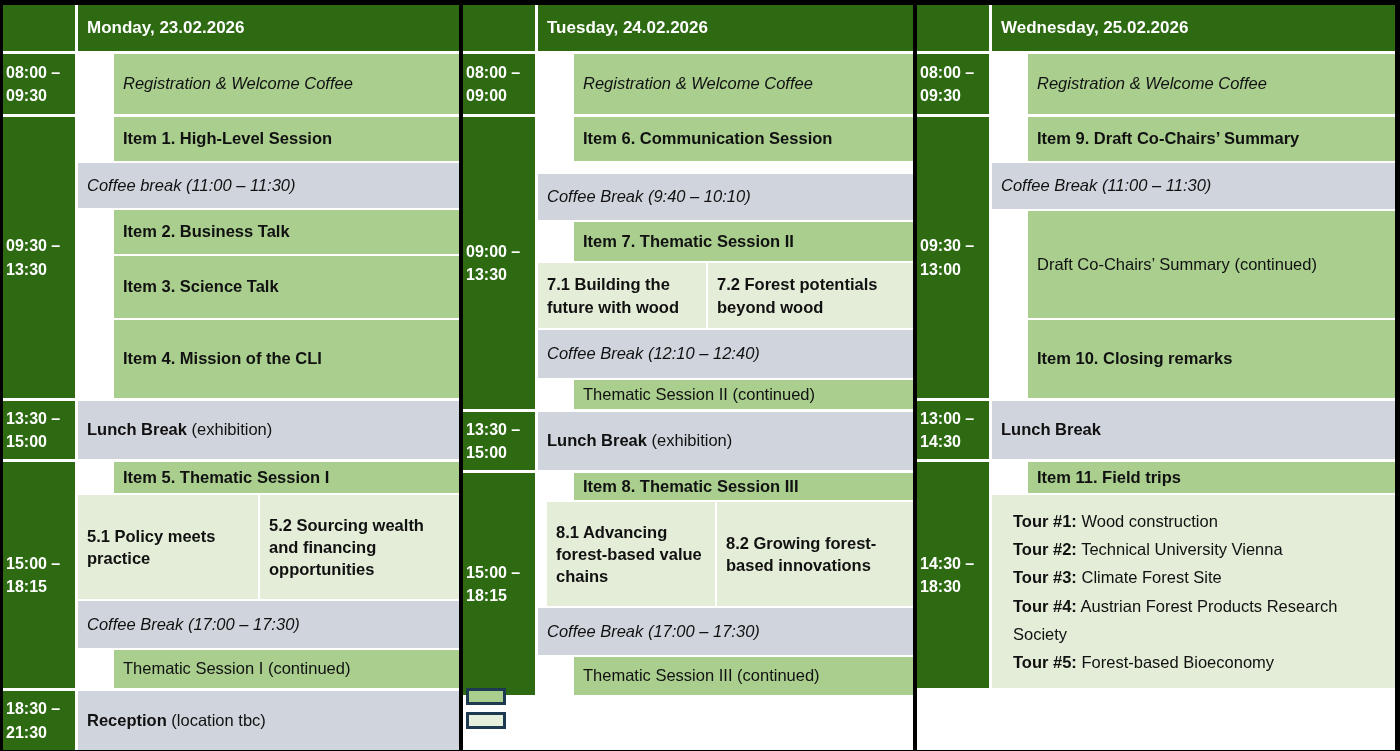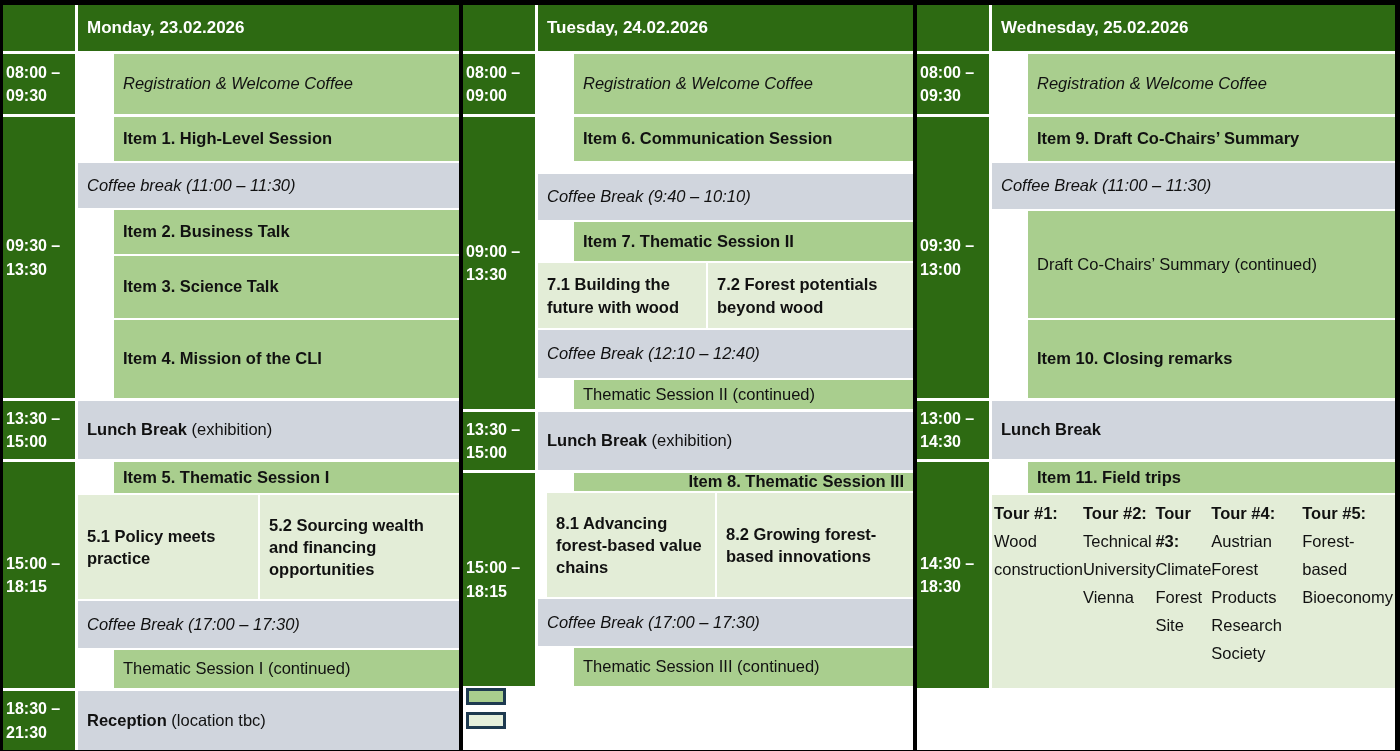--- a/index.html
+++ b/index.html
@@ -26,22 +26,22 @@
     font-size:16.5px;flex-shrink:0;line-height:1.3;}
   .lg{background:#A9CE8E;margin-left:36px;}
   .gr{background:#D0D5DD;}
   .pg{background:#E3EDD7;}
   .it{font-style:italic;}
   .b{font-weight:bold;}
   .subrow{display:flex;column-gap:2px;flex-shrink:0;}
   .subcell{background:#E3EDD7;font-weight:bold;display:flex;align-items:center;
     padding:4px 9px;box-sizing:border-box;font-size:16.5px;line-height:1.35;}
   .subcell.grow{flex:1;}
-  .tours{display:flex;flex-direction:row;justify-content:center;
-    padding:4px 2px;box-sizing:border-box;font-size:16.5px;line-height:1.7;}
+  .tours{display:flex;flex-direction:column;justify-content:center;
+    padding:4px 21px;box-sizing:border-box;font-size:16.5px;line-height:1.7;}
   .legend-swatch{position:absolute;width:34px;height:11px;border:3px solid #1E3A50;}
   .bold-part{font-weight:bold;}
 </style>
 </head>
 <body>
 
 <div class="board">
 
   <div class="day day-0">
     <div class="header-row">
@@ -207,21 +207,21 @@
         </div>
       </div>
     </div>
 
     <div class="band">
       <div class="time">
         <span>15:00 –</span>
         <span>18:15</span>
       </div>
       <div class="cells">
-        <div class="cell lg b" style="height:18px;justify-content:flex-end;">
+        <div class="cell lg b" style="height:27px;">
           <span>Item 8. Thematic Session III</span>
         </div>
         <div class="subrow" style="height:104px;padding-left:9px;">
           <div class="subcell" style="width:168px;">
             <span>8.1 Advancing forest-based value chains</span>
           </div>
           <div class="subcell grow">
             <span>8.2 Growing forest-based innovations</span>
           </div>
         </div>

